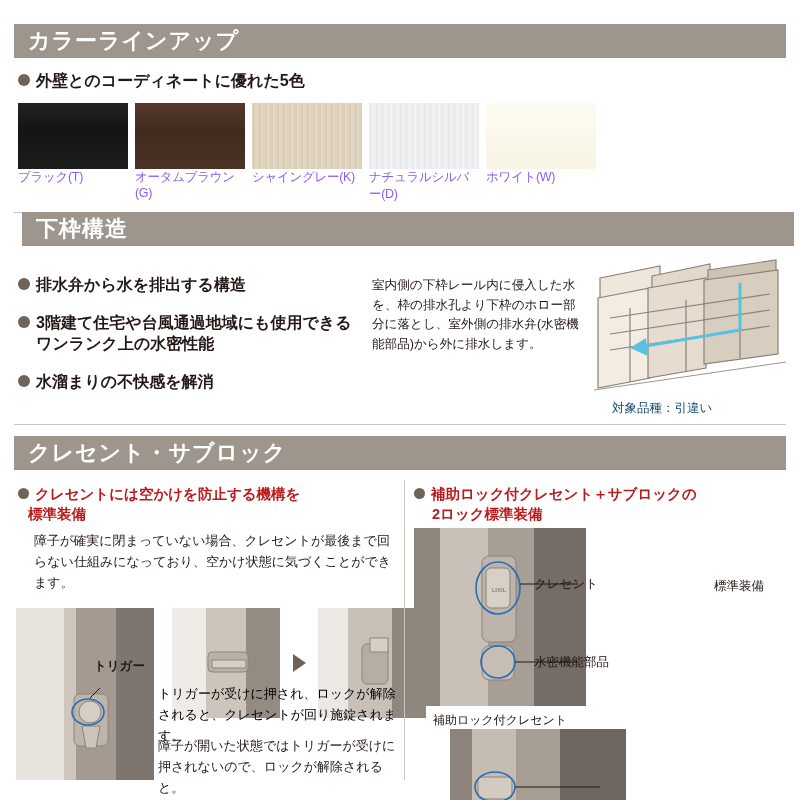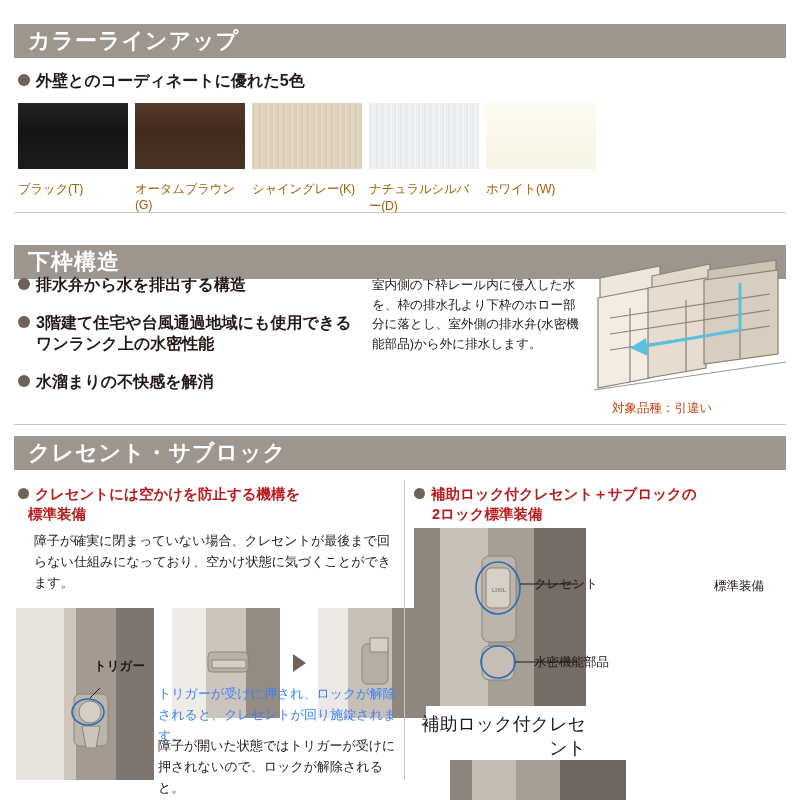--- a/index.html
+++ b/index.html
@@ -51,59 +51,59 @@
     background:#6f6259;margin-right:6px;margin-top:4px;flex:none;
   }
 
   
   .swatches{position:absolute;left:18px;top:103px;display:flex;gap:7px;}
   .swatch-wrap{width:110px;}
   .swatch{
     width:110px;height:66px;border:1px solid #b5b0ab;box-sizing:border-box;
   }
   .swatch-label{
-    font-size:12.5px;margin-top:12px;color:#a16207;letter-spacing:-0.3px;
+    font-size:12.5px;margin-top:0;color:#8b5cf6;letter-spacing:-0.3px;
   }
 
   
   .lf-bullets{position:absolute;left:18px;top:274px;width:350px;}
   .lf-bullets .bullet-head{margin-bottom:16px;}
   .lf-text{
     position:absolute;left:372px;top:276px;width:216px;
     font-size:12.6px;line-height:1.55;color:#231815;
   }
   .lf-caption{
-    position:absolute;left:612px;top:400px;font-size:12.5px;color:#c2410c;
+    position:absolute;left:612px;top:400px;font-size:12.5px;color:#0c4a6e;
   }
 
   
   .lf-draw{position:absolute;left:590px;top:258px;width:200px;height:140px;}
 
   
   .cr-left-head{position:absolute;left:18px;top:484px;width:380px;}
   .cr-left-head .sub{margin-left:10px;}
   .cr-left-para{
     position:absolute;left:34px;top:530px;width:360px;
     font-size:13px;line-height:1.62;color:#231815;
   }
   .cr-photos-left{position:absolute;left:16px;top:608px;}
   .cr-cap1{
     position:absolute;left:158px;top:684px;width:246px;
-    font-size:13px;line-height:1.6;color:#3b82f6;
+    font-size:13px;line-height:1.6;color:#000000;
   }
   .cr-cap2{
     position:absolute;left:158px;top:736px;width:246px;
     font-size:13px;line-height:1.6;color:#231815;
   }
 
   .cr-right-head{position:absolute;left:414px;top:484px;width:376px;}
   .cr-right-head .sub{margin-left:18px;}
   .cr-photos-right{position:absolute;left:414px;top:528px;}
   .photo-cap{
-    font-size:18px;color:#231815;text-align:right;
+    font-size:12px;color:#231815;text-align:center;
   }
 
   .divider{
     position:absolute;left:14px;width:772px;height:1px;background:#c8c4c0;
   }
 
   
   .ph{position:relative;overflow:hidden;border:0;}
   .label-line{position:absolute;font-size:12.5px;color:#231815;white-space:nowrap;}
   .triangle-right{
@@ -145,21 +145,21 @@
       <div class="swatch-label">ナチュラルシルバー(D)</div>
     </div>
     <div class="swatch-wrap">
       <div class="ph swatch" style="background:linear-gradient(180deg,#fdfbf1 0%,#f8f4e4 100%);"></div>
       <div class="swatch-label">ホワイト(W)</div>
     </div>
   </div>
 
   <div class="divider" style="top:212px;"></div>
 
-  <div class="section-bar" style="top:245px;">
+  <div class="section-bar" style="top:212px;margin-left:8px;">
     <span class="bar-title">下枠構造</span>
   </div>
 
   <div class="lf-bullets">
     <div class="bullet-head">
       <span class="dot"></span>
       <span>排水弁から水を排出する構造</span>
     </div>
     <div class="bullet-head">
       <span class="dot"></span>

